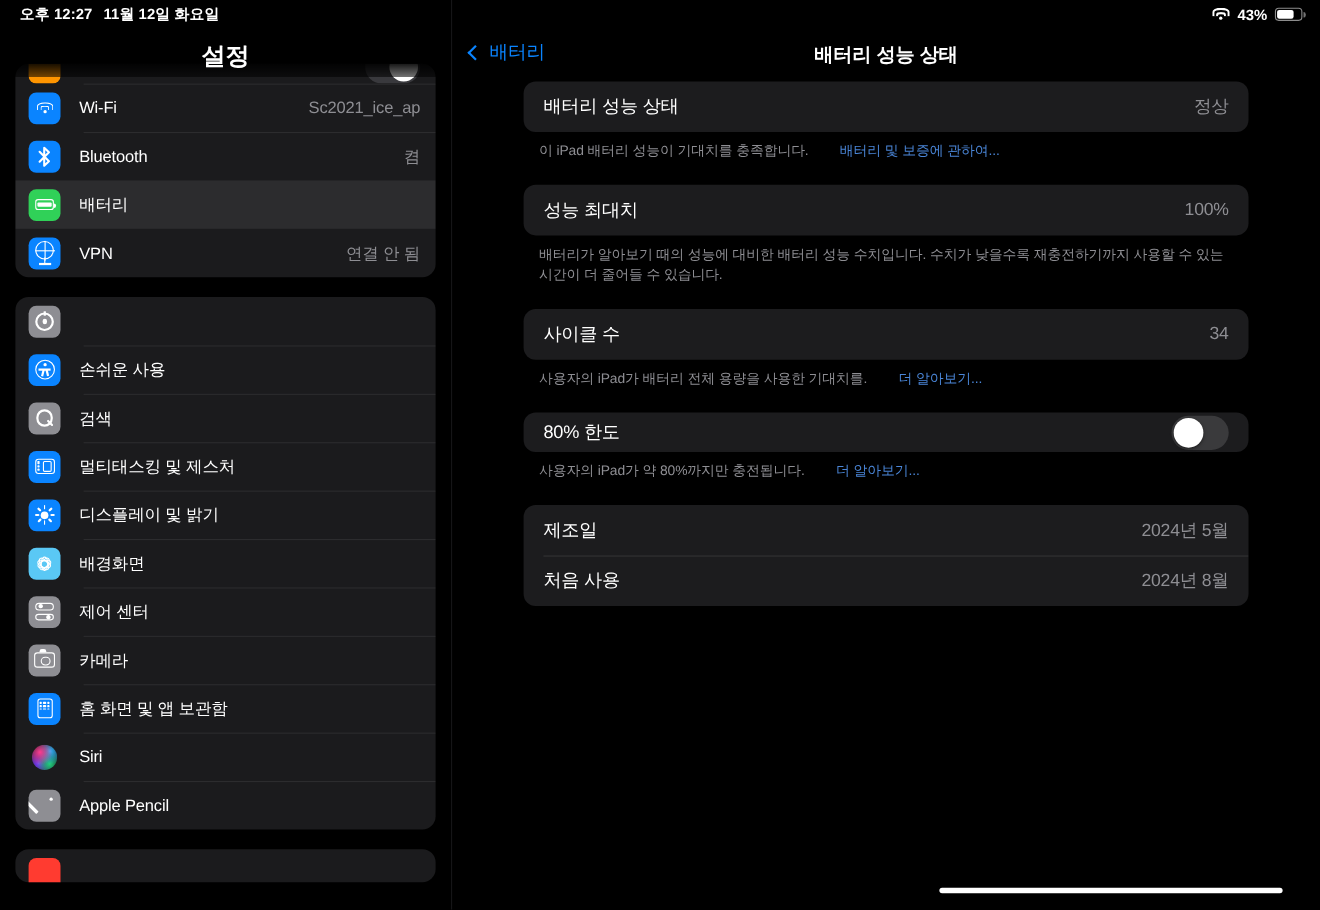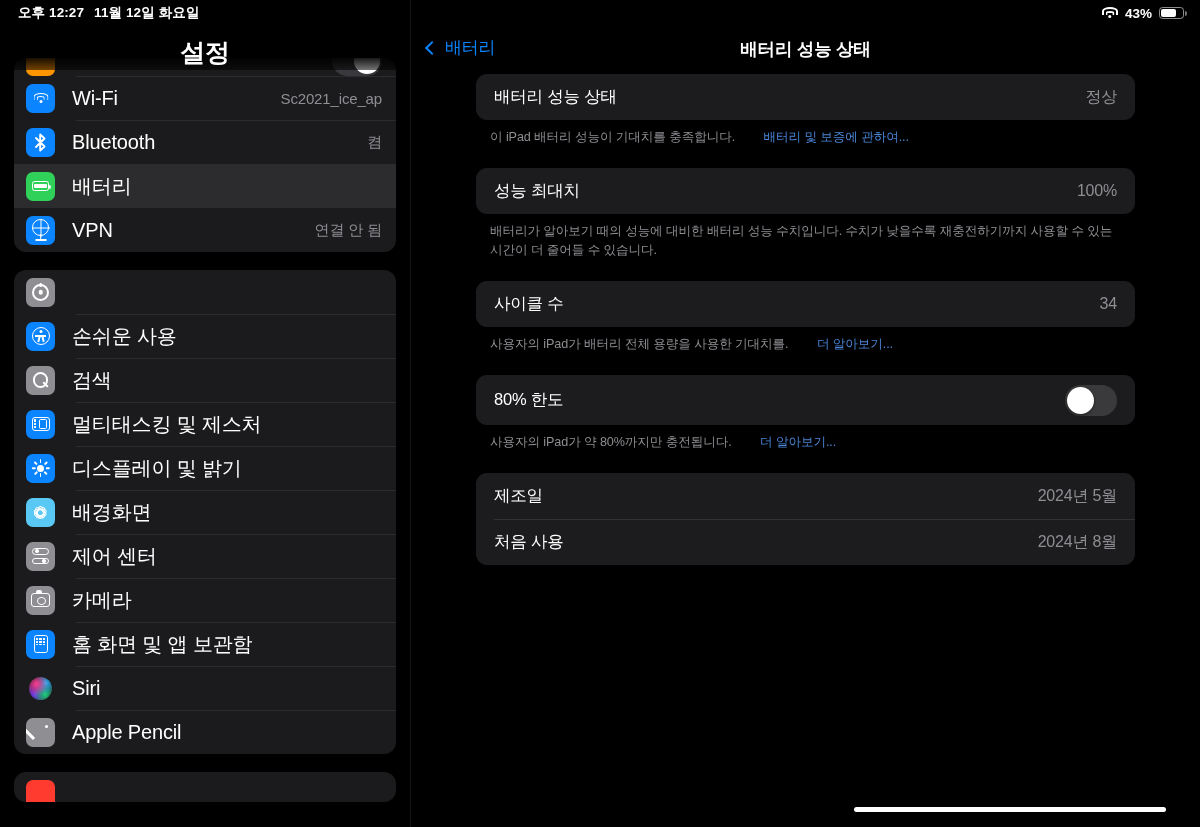--- a/index.html
+++ b/index.html
@@ -29,21 +29,21 @@
   .batt::after{ content:""; position:absolute; right:-3.5px; top:3.5px; width:2px; height:5px; background:rgba(255,255,255,.45); border-radius:0 2px 2px 0;}
   .batt .fill{ position:absolute; left:1.3px; top:1.3px; bottom:1.3px; width:63%; background:#fff; border-radius:2px;}
 
   
   .sidebar{
     position:absolute; left:0; top:0; width:410px; height:827px;
     background:#000; overflow:hidden;
   }
   .sidebar-title{
     position:absolute; top:36px; left:0; width:410px; text-align:center;
-    color:#fff; font-size:25px; font-weight:700; letter-spacing:-.2px; z-index:30;
+    color:#fff; font-size:22px; font-weight:700; letter-spacing:-.2px; z-index:30;
   }
   .sb-topfade{
     position:absolute; top:0; left:0; width:410px; height:70px; z-index:25;
     background:linear-gradient(180deg,#000 0%,#000 62%, rgba(0,0,0,.92) 82%, rgba(0,0,0,.55) 100%);
     pointer-events:none;
   }
   .sb-scroll{ position:absolute; top:0; left:0; width:410px; height:827px; padding:58px 14px 0 14px;}
   .group{ background:#1b1b1d; border-radius:12px; overflow:hidden; margin-bottom:18px; }
   .row{
     display:flex; align-items:center; height:44px; padding:0 14px 0 12px;
@@ -51,21 +51,21 @@
   }
   .row + .row::before{
     content:""; position:absolute; left:62px; right:0; top:0; height:1px; background:#2c2c2e;
   }
   .row.sel{ background:#2c2c2e; }
   .row.sel::before, .row.sel + .row::before{ background:transparent; }
   .ico{
     width:29px; height:29px; border-radius:7px; flex:0 0 29px; margin-right:17px;
     display:flex; align-items:center; justify-content:center; position:relative; overflow:hidden;
   }
-  .row-label{ color:#fff; font-size:20px; letter-spacing:-.15px; flex:1; }
+  .row-label{ color:#fff; font-size:15px; letter-spacing:-.15px; flex:1; }
   .row-value{ color:#8e8e93; font-size:15px; letter-spacing:-.15px; }
 
   
   .g-wifi{ width:15px;height:11px;position:relative;}
   .g-wifi i{position:absolute;border:1.8px solid #fff;border-bottom:none;border-radius:50% 50% 0 0;left:50%;transform:translateX(-50%);}
   .g-wifi i.a{width:15px;height:7.5px;top:0;}
   .g-wifi i.b{width:8.5px;height:4px;top:3.5px;}
   .g-wifi i.c{width:3px;height:3px;top:7.5px;border:none;border-radius:50%;background:#fff;}
   .g-batt{ width:17px;height:9.5px;border:1.6px solid #fff;border-radius:2.6px;position:relative;}
   .g-batt::after{content:"";position:absolute;right:-3px;top:2.6px;width:1.8px;height:4px;background:#fff;border-radius:0 2px 2px 0;}
@@ -406,21 +406,21 @@
             <span class="cr-value">34</span>
           </div>
         </div>
         <div class="footnote">
           <span>사용자의 iPad가 배터리 전체 용량을 사용한 기대치를. </span><a href="#">더 알아보기...</a>
         </div>
       </div>
 
       <div class="sec">
         <div class="card">
-          <div class="card-row" style="height:50px">
+          <div class="card-row" style="height:36px">
             <span class="cr-label">80% 한도</span>
             <span class="toggle">
                 <span class="knob"></span>
               </span>
           </div>
         </div>
         <div class="footnote">
           <span>사용자의 iPad가 약 80%까지만 충전됩니다. </span><a href="#">더 알아보기...</a>
         </div>
       </div>

